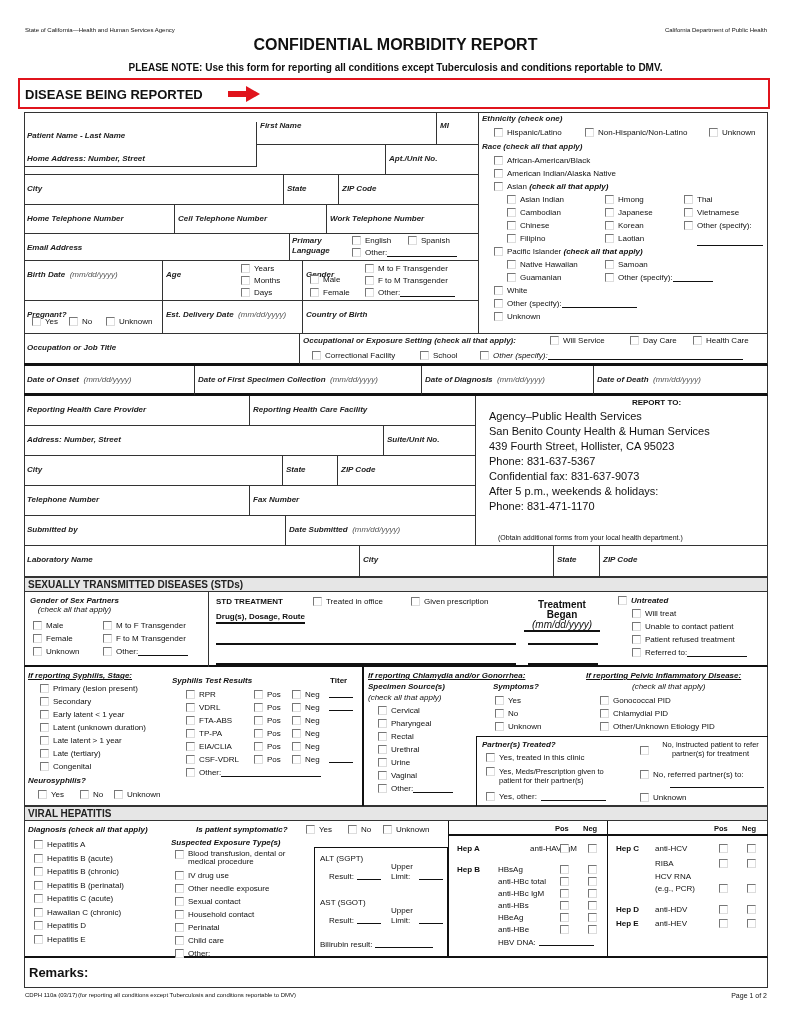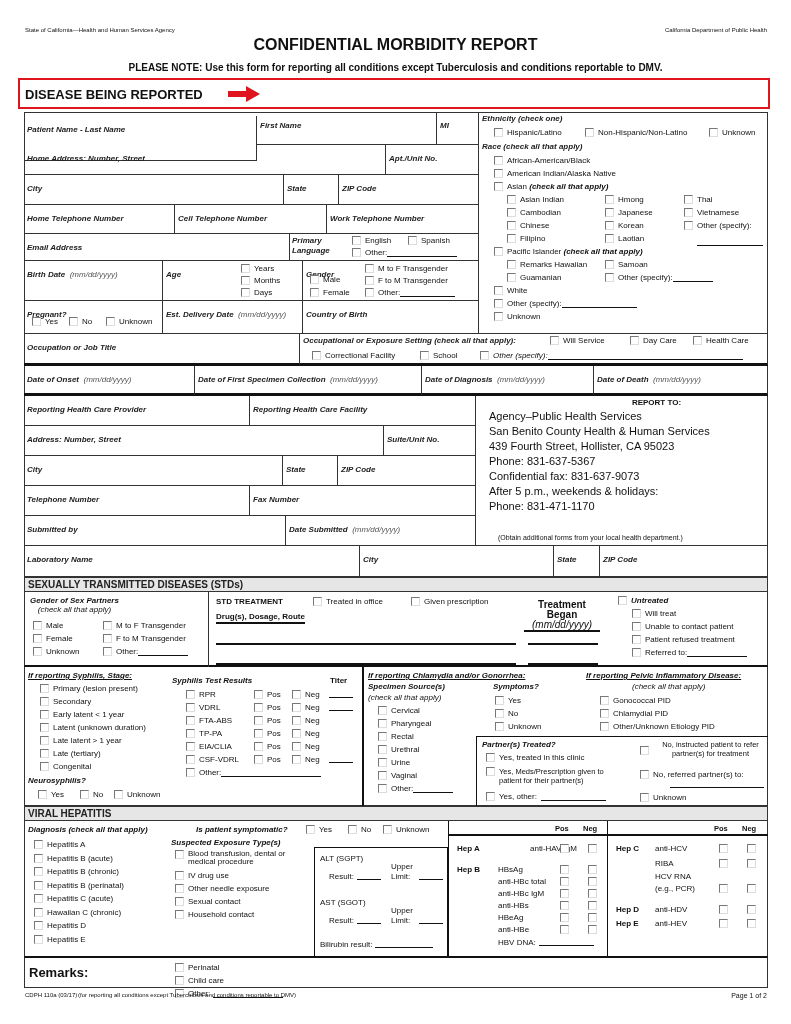--- a/index.html
+++ b/index.html
@@ -31,21 +31,21 @@
   <span class="abs" style="left:208px;top:6px;">
     <svg width="32" height="16" viewBox="0 0 32 16">
         <rect x="0" y="5" width="20" height="6" fill="#e0141c"></rect>
         <polygon points="18,0 32,8 18,16" fill="#e0141c"></polygon>
       </svg>
   </span>
 </div>
 
 <div class="abs" style="left:24px;top:112px;width:744px;height:478px;border:1px solid #333;"></div>
 
-<div class="cell" style="left:24px;top:116px;width:233px;height:45px;"><span class="lbl">Patient Name - Last Name</span></div>
+<div class="cell" style="left:24px;top:122px;width:233px;height:45px;"><span class="lbl">Patient Name - Last Name</span></div>
 <div class="cell" style="left:257px;top:112px;width:180px;height:33px;"><span class="lbl">First Name</span></div>
 <div class="cell" style="left:437px;top:112px;width:42px;height:33px;"><span class="lbl">MI</span></div>
 
 <div class="cell" style="left:24px;top:145px;width:362px;height:30px;"><span class="lbl">Home Address:  Number, Street</span></div>
 <div class="cell" style="left:386px;top:145px;width:93px;height:30px;"><span class="lbl">Apt./Unit No.</span></div>
 
 <div class="cell" style="left:24px;top:175px;width:260px;height:30px;"><span class="lbl">City</span></div>
 <div class="cell" style="left:284px;top:175px;width:55px;height:30px;"><span class="lbl">State</span></div>
 <div class="cell" style="left:339px;top:175px;width:140px;height:30px;"><span class="lbl">ZIP Code</span></div>
 
@@ -195,21 +195,21 @@
       <span>Vietnamese</span>
     </span>
   <span class="opt" style="left:205px;top:109px;">
       <span class="cb"></span>
       <span>Other (specify):</span>
     </span>
   <span class="line abs" style="left:218px;top:126px;width:66px;"></span>
   <span class="opt" style="left:15px;top:135px;"><span class="cb"></span><span>Pacific Islander</span>&nbsp;<i class="bi">(check all that apply)</i></span>
   <span class="opt" style="left:28px;top:148px;">
       <span class="cb"></span>
-      <span>Remarks Hawaiian</span>
+      <span>Native Hawaiian</span>
     </span>
   <span class="opt" style="left:28px;top:161px;">
       <span class="cb"></span>
       <span>Guamanian</span>
     </span>
   <span class="opt" style="left:126px;top:148px;">
       <span class="cb"></span>
       <span>Samoan</span>
     </span>
   <span class="opt" style="left:126px;top:161px;">
@@ -677,21 +677,21 @@
       <span>Other needle exposure</span>
     </div>
   <div class="opt" style="position:relative;height:13px;">
       <span class="cb"></span>
       <span>Sexual contact</span>
     </div>
   <div class="opt" style="position:relative;height:13px;">
       <span class="cb"></span>
       <span>Household contact</span>
     </div>
-  <div class="opt" style="position:relative;height:13px;margin-top:40px;">
+  <div class="opt" style="position:relative;height:13px;">
       <span class="cb"></span>
       <span>Perinatal</span>
     </div>
   <div class="opt" style="position:relative;height:13px;">
       <span class="cb"></span>
       <span>Child care</span>
     </div>
   <div class="opt" style="position:relative;height:13px;">
       <span class="cb"></span>
       <span>Other:</span>

